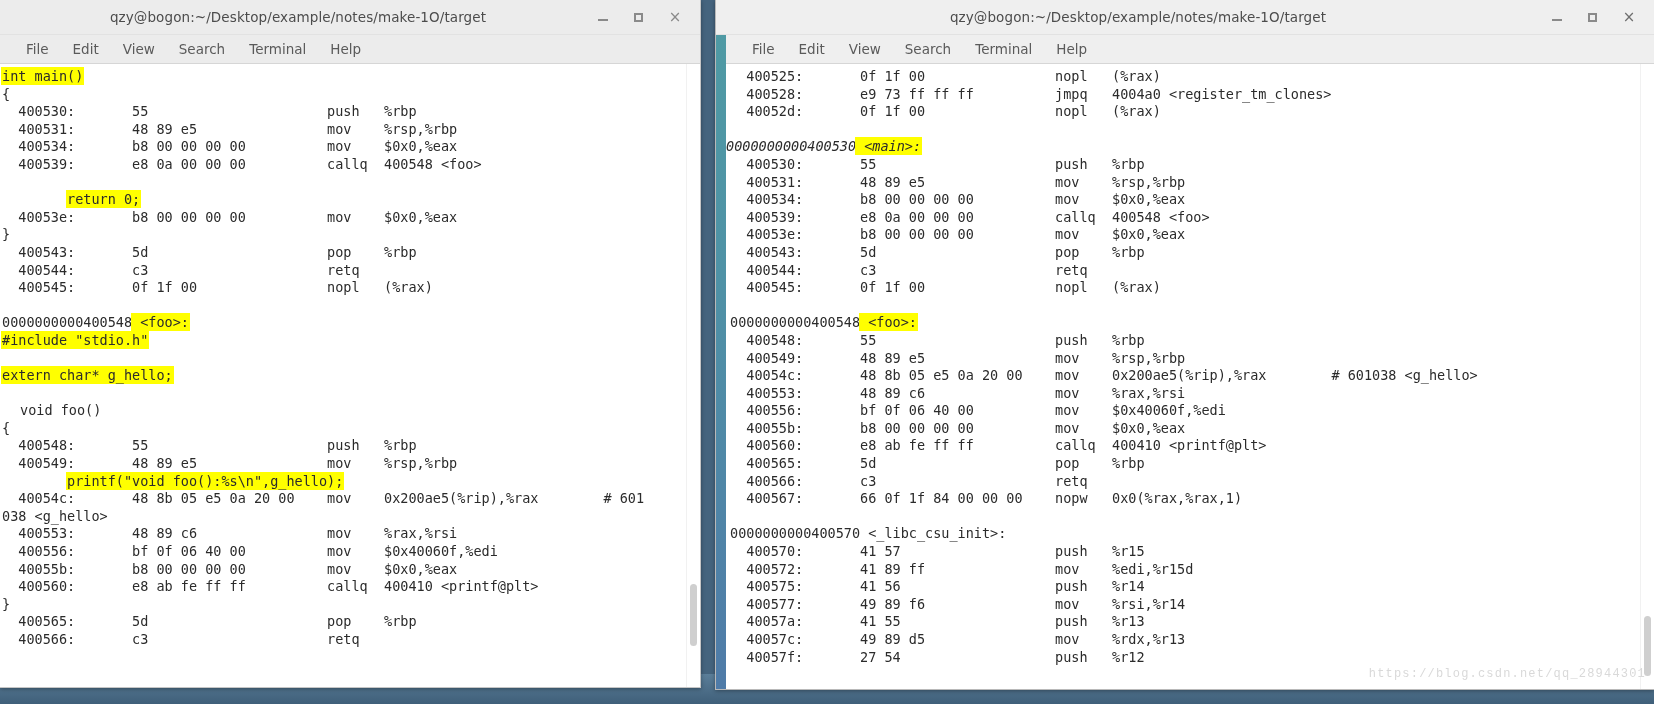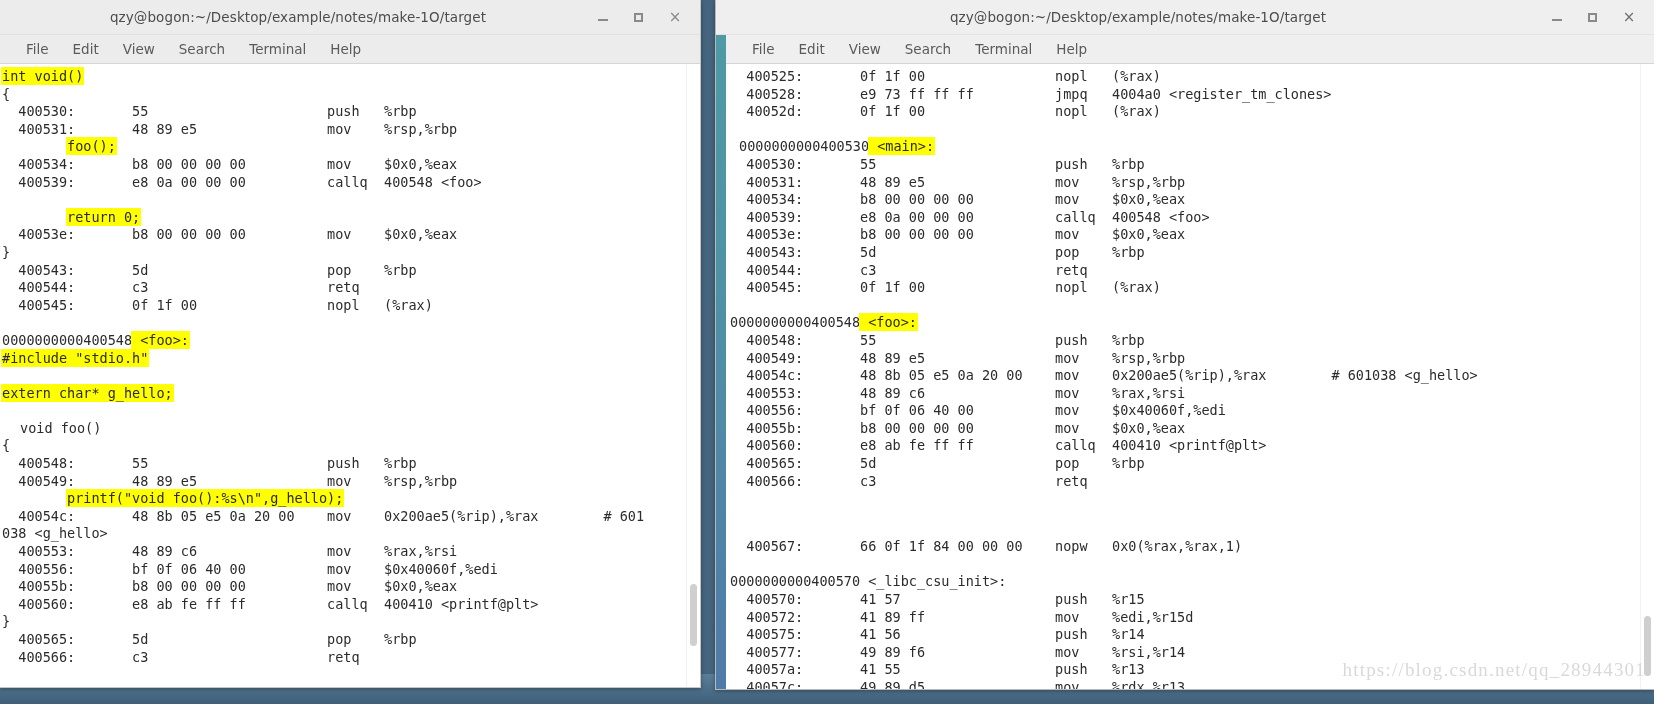--- a/index.html
+++ b/index.html
@@ -194,22 +194,22 @@
     width: 7px;
     border-radius: 4px;
     background: #cfcfcf;
   }
 
   
   .watermark {
     position: absolute;
     right: 8px;
     bottom: 8px;
-    font-family: Liberation Serif, serif;
-    font-size: 19px;
+    font-family: Liberation Mono, monospace;
+    font-size: 12px;
     color: #d9d9d9;
     letter-spacing: 1.2px;
     white-space: nowrap;
     pointer-events: none;
   }
 </style>
 </head>
 <body>
 
 <div id="root">
@@ -230,25 +230,24 @@
       <div class="menu-item">File</div>
       <div class="menu-item">Edit</div>
       <div class="menu-item">View</div>
       <div class="menu-item">Search</div>
       <div class="menu-item">Terminal</div>
       <div class="menu-item">Help</div>
     </div>
 
     <div class="term-wrap">
       <div class="term" id="term-left">
-          <div class="line" style="padding-left: 2px;"><span class="hl">int void()</span></div>
+          <div class="line" style="padding-left: 2px;"><span class="hl">int main()</span></div>
           <div class="line" style="padding-left: 2px;">{</div>
           <div class="line" style="padding-left: 2px;">  400530:       55                      push   %rbp</div>
           <div class="line" style="padding-left: 2px;">  400531:       48 89 e5                mov    %rsp,%rbp</div>
-          <div class="line" style="padding-left: 2px;"><span>        </span><span class="hl">foo();</span></div>
           <div class="line" style="padding-left: 2px;">  400534:       b8 00 00 00 00          mov    $0x0,%eax</div>
           <div class="line" style="padding-left: 2px;">  400539:       e8 0a 00 00 00          callq  400548 &lt;foo&gt;</div>
           <div class="line" style="padding-left: 2px;"></div>
           <div class="line" style="padding-left: 2px;"><span>        </span><span class="hl">return 0;</span></div>
           <div class="line" style="padding-left: 2px;">  40053e:       b8 00 00 00 00          mov    $0x0,%eax</div>
           <div class="line" style="padding-left: 2px;">}</div>
           <div class="line" style="padding-left: 2px;">  400543:       5d                      pop    %rbp</div>
           <div class="line" style="padding-left: 2px;">  400544:       c3                      retq</div>
           <div class="line" style="padding-left: 2px;">  400545:       0f 1f 00                nopl   (%rax)</div>
           <div class="line" style="padding-left: 2px;"></div>
@@ -298,41 +297,41 @@
       <div class="menu-item">Terminal</div>
       <div class="menu-item">Help</div>
     </div>
 
     <div class="term-wrap">
       <div class="term" id="term-right">
           <div class="line" style="padding-left: 4px;">  400525:       0f 1f 00                nopl   (%rax)</div>
           <div class="line" style="padding-left: 4px;">  400528:       e9 73 ff ff ff          jmpq   4004a0 &lt;register_tm_clones&gt;</div>
           <div class="line" style="padding-left: 4px;">  40052d:       0f 1f 00                nopl   (%rax)</div>
           <div class="line" style="padding-left: 4px;"></div>
-          <div class="line" style="padding-left: 13px;"><span>0000000000400530</span><span class="hl"> &lt;main&gt;:</span></div>
+          <div class="line" style="padding-left: 0; font-style: italic;"><span>0000000000400530</span><span class="hl"> &lt;main&gt;:</span></div>
           <div class="line" style="padding-left: 4px;">  400530:       55                      push   %rbp</div>
           <div class="line" style="padding-left: 4px;">  400531:       48 89 e5                mov    %rsp,%rbp</div>
           <div class="line" style="padding-left: 4px;">  400534:       b8 00 00 00 00          mov    $0x0,%eax</div>
           <div class="line" style="padding-left: 4px;">  400539:       e8 0a 00 00 00          callq  400548 &lt;foo&gt;</div>
           <div class="line" style="padding-left: 4px;">  40053e:       b8 00 00 00 00          mov    $0x0,%eax</div>
           <div class="line" style="padding-left: 4px;">  400543:       5d                      pop    %rbp</div>
           <div class="line" style="padding-left: 4px;">  400544:       c3                      retq</div>
           <div class="line" style="padding-left: 4px;">  400545:       0f 1f 00                nopl   (%rax)</div>
           <div class="line" style="padding-left: 4px;"></div>
           <div class="line" style="padding-left: 4px;"><span>0000000000400548</span><span class="hl"> &lt;foo&gt;:</span></div>
           <div class="line" style="padding-left: 4px;">  400548:       55                      push   %rbp</div>
           <div class="line" style="padding-left: 4px;">  400549:       48 89 e5                mov    %rsp,%rbp</div>
           <div class="line" style="padding-left: 4px;">  40054c:       48 8b 05 e5 0a 20 00    mov    0x200ae5(%rip),%rax        # 601038 &lt;g_hello&gt;</div>
           <div class="line" style="padding-left: 4px;">  400553:       48 89 c6                mov    %rax,%rsi</div>
           <div class="line" style="padding-left: 4px;">  400556:       bf 0f 06 40 00          mov    $0x40060f,%edi</div>
           <div class="line" style="padding-left: 4px;">  40055b:       b8 00 00 00 00          mov    $0x0,%eax</div>
           <div class="line" style="padding-left: 4px;">  400560:       e8 ab fe ff ff          callq  400410 &lt;printf@plt&gt;</div>
           <div class="line" style="padding-left: 4px;">  400565:       5d                      pop    %rbp</div>
           <div class="line" style="padding-left: 4px;">  400566:       c3                      retq</div>
-          <div class="line" style="padding-left: 4px; margin-top: 48px;">  400567:       66 0f 1f 84 00 00 00    nopw   0x0(%rax,%rax,1)</div>
+          <div class="line" style="padding-left: 4px;">  400567:       66 0f 1f 84 00 00 00    nopw   0x0(%rax,%rax,1)</div>
           <div class="line" style="padding-left: 4px;"></div>
           <div class="line" style="padding-left: 4px;">0000000000400570 &lt;_libc_csu_init&gt;:</div>
           <div class="line" style="padding-left: 4px;">  400570:       41 57                   push   %r15</div>
           <div class="line" style="padding-left: 4px;">  400572:       41 89 ff                mov    %edi,%r15d</div>
           <div class="line" style="padding-left: 4px;">  400575:       41 56                   push   %r14</div>
           <div class="line" style="padding-left: 4px;">  400577:       49 89 f6                mov    %rsi,%r14</div>
           <div class="line" style="padding-left: 4px;">  40057a:       41 55                   push   %r13</div>
           <div class="line" style="padding-left: 4px;">  40057c:       49 89 d5                mov    %rdx,%r13</div>
           <div class="line" style="padding-left: 4px;">  40057f:       27 54                   push   %r12</div>
         </div>

